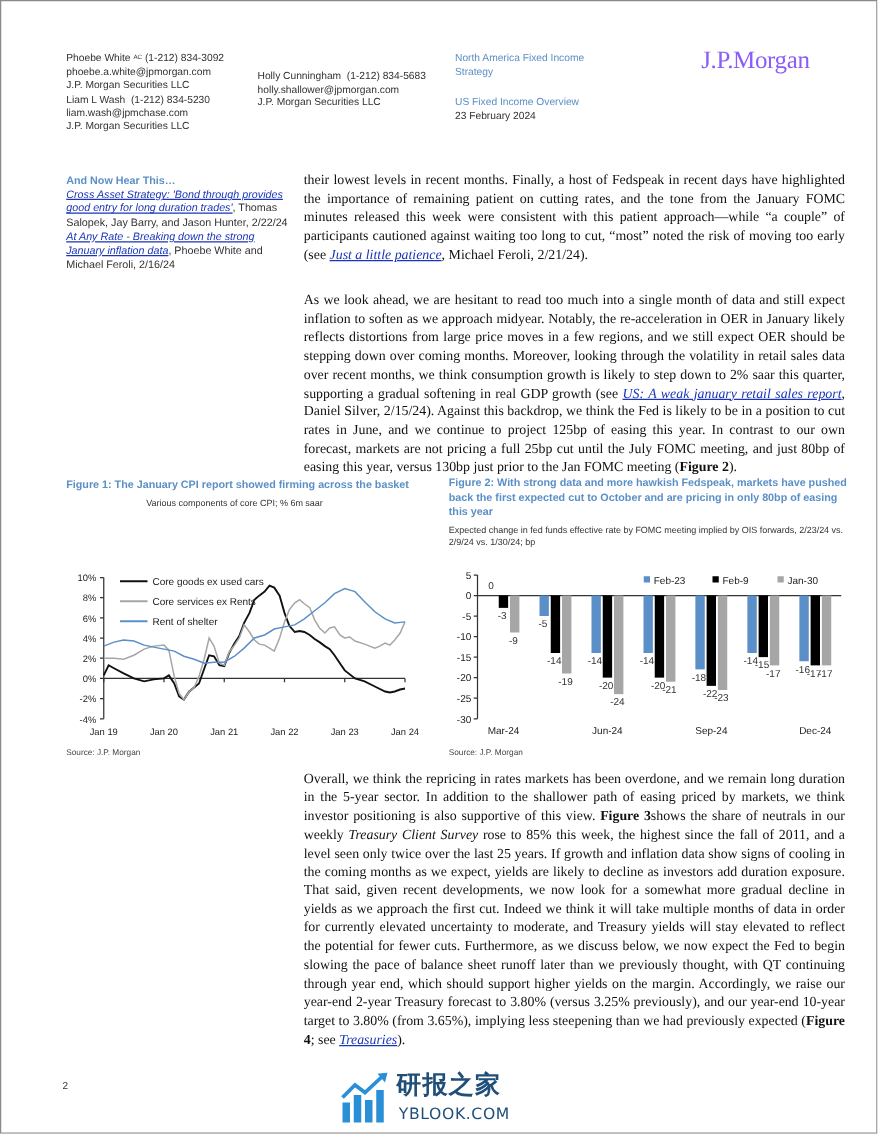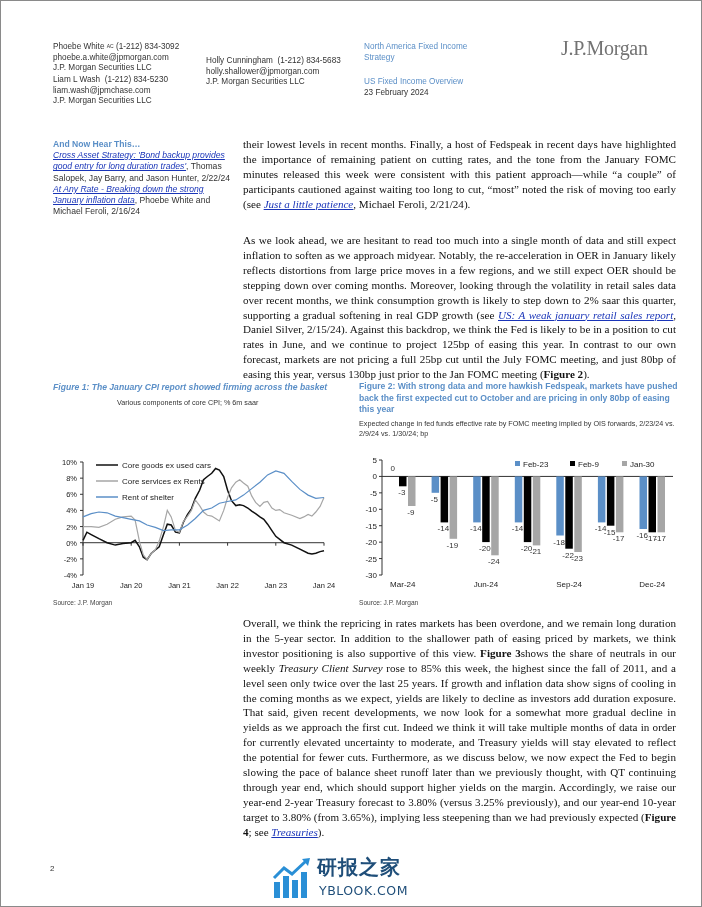--- a/index.html
+++ b/index.html
@@ -5,37 +5,37 @@
   html, body { margin:0; padding:0; background:#fff; }
   body { width:702px; height:907px; position:relative; overflow:hidden; font-family:"Liberation Sans", sans-serif; color:#222; }
   .frame { position:absolute; left:0; top:0; width:700px; height:905px; border:1px solid #8a8a8a; }
   .hdr { position:absolute; font-size:8.2px; line-height:10.6px; color:#333; }
   .hdr div { white-space:nowrap; }
   #auth1 { left:53px; top:42px; }
   #auth2 { left:53px; top:75px; }
   #auth3 { left:206px; top:56px; }
   #strat { left:364px; top:42px; font-size:8.2px; }
   .blue-b { color:#5b8fc7; font-weight:normal; }
-  #logo { position:absolute; left:561px; top:37px; font-family:"Liberation Serif", serif; font-size:20px; color:#737373; letter-spacing:-0.3px; }
+  #logo { position:absolute; left:561px; top:37px; font-family:"Liberation Serif", serif; font-size:20px; color:#8b5cf6; letter-spacing:-0.3px; }
   sup { font-size:5px; vertical-align:top; position:relative; top:-1px; }
 
   #sidebar { position:absolute; left:53px; top:139px; width:180px; font-size:8.6px; line-height:11.2px; color:#333; }
   #sidebar .title { color:#5b8fc7; font-weight:bold; }
   a.lnk { color:#1a35b8; font-style:italic; text-decoration:underline; }
 
   .body-text { position:absolute; left:243px; width:433px; font-family:"Liberation Serif", serif; font-size:11.1px; line-height:14.9px; color:#111; text-align:justify; }
   .body-text p { margin:0; }
   #para1 { top:137px; }
   #para2 { top:233px; }
   #para3 { top:616px; }
 
   .fig-title { position:absolute; color:#5b8fc7; font-weight:bold; font-size:8.6px; line-height:11.5px; }
   .fig-sub { position:absolute; font-size:7.2px; line-height:9.5px; color:#333; }
   .src { position:absolute; font-size:6.6px; color:#444; }
-  #f1title { left:53px; top:382px; width:300px;font-style:italic; }
+  #f1title { left:53px; top:382px; width:300px; }
   #f1sub { left:70px; top:398px;margin-left:47px; }
   #f1src { left:53px; top:599px; }
   #f2title { left:359px; top:381px; width:320px; }
   #f2sub { left:359px; top:419px; width:320px; }
   #f2src { left:359px; top:599px; }
   svg text { font-family:"Liberation Sans", sans-serif; }
   #chart1 { position:absolute; left:40px; top:450px; }
   #chart2 { position:absolute; left:355px; top:450px; }
 
   #pagenum { position:absolute; left:50px; top:864px; font-size:8px; color:#333; }
@@ -66,21 +66,21 @@
 <div class="hdr" id="strat">
   <div class="blue-b">North America Fixed Income</div>
   <div class="blue-b">Strategy</div>
   <div class="blue-b" style="margin-top:14px">US Fixed Income Overview</div>
   <div>23 February 2024</div>
 </div>
 <div id="logo">J.P.Morgan</div>
 
 <div id="sidebar">
   <div class="title">And Now Hear This…</div>
-  <div><a class="lnk">Cross Asset Strategy: 'Bond backup provides good entry for long duration trades'</a><span>, Thomas Salopek, Jay Barry, and Jason Hunter, 2/22/24</span></div>
+  <div><a class="lnk">Cross Asset Strategy: 'Bond through provides good entry for long duration trades'</a><span>, Thomas Salopek, Jay Barry, and Jason Hunter, 2/22/24</span></div>
   <div><a class="lnk">At Any Rate - Breaking down the strong January inflation data</a><span>, Phoebe White and Michael Feroli, 2/16/24</span></div>
 </div>
 
 <div class="body-text" id="para1">
     <p><span>their lowest levels in recent months. Finally, a host of Fedspeak in recent days have highlighted the importance of remaining patient on cutting rates, and the tone from the January FOMC minutes released this week were consistent with this patient approach—while “a couple” of participants cautioned against waiting too long to cut, “most” noted the risk of moving too early (see </span><a class="lnk">Just a little patience</a><span>, Michael Feroli, 2/21/24).</span></p>
   </div>
 
 <div class="body-text" id="para2">
     <p><span>As we look ahead, we are hesitant to read too much into a single month of data and still expect inflation to soften as we approach midyear. Notably, the re-acceleration in OER in January likely reflects distortions from large price moves in a few regions, and we still expect OER should be stepping down over coming months. Moreover, looking through the volatility in retail sales data over recent months, we think consumption growth is likely to step down to 2% saar this quarter, supporting a gradual softening in real GDP growth (see </span><a class="lnk">US: A weak january retail sales report</a><span>, Daniel Silver, 2/15/24). Against this backdrop, we think the Fed is likely to be in a position to cut rates in June, and we continue to project 125bp of easing this year. In contrast to our own forecast, markets are not pricing a full 25bp cut until the July FOMC meeting, and just 80bp of easing this year, versus 130bp just prior to the Jan FOMC meeting (</span><b>Figure 2</b><span>).</span></p>
   </div>

